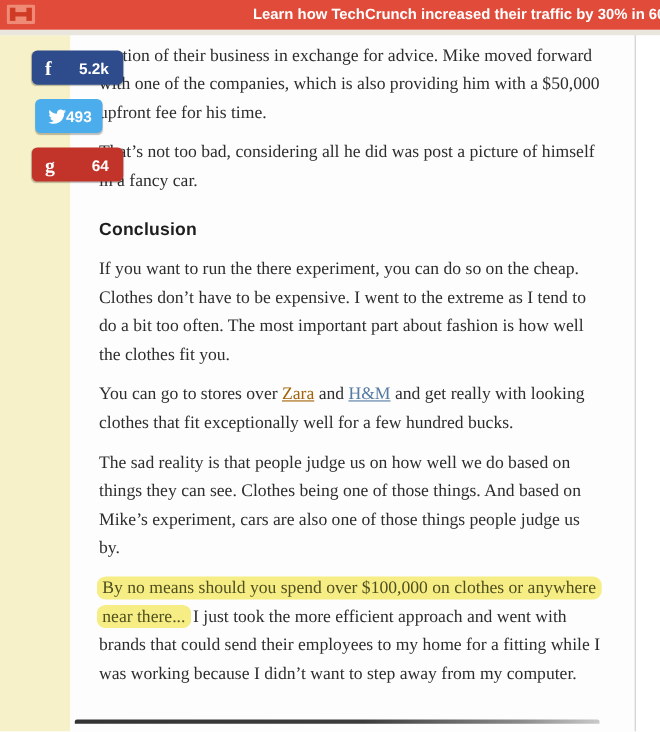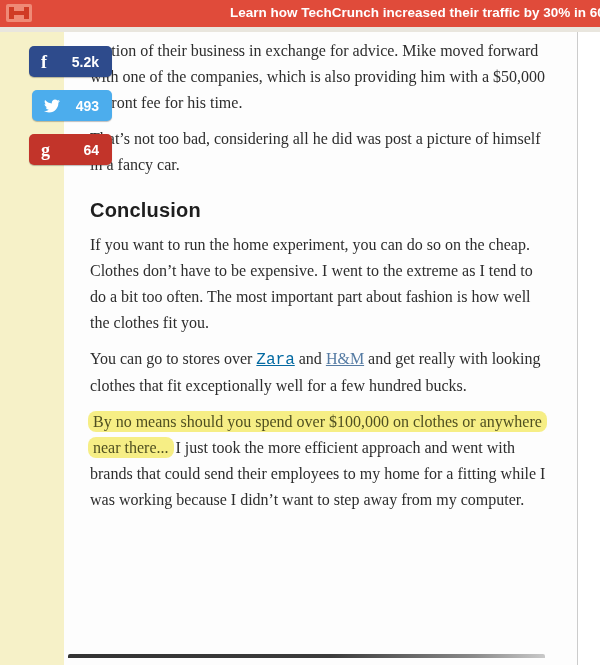--- a/index.html
+++ b/index.html
@@ -17,30 +17,30 @@
   
   .left-rail { position:absolute; left:0; top:32px; width:64px; height:633px; }
   .content-col { position:absolute; left:64px; top:32px; width:514px; height:633px; background:#fdfdfd; border-right:1px solid #cccccc; }
   .right-gutter { position:absolute; left:579px; top:32px; width:21px; height:633px; background:#ffffff; }
 
   
   .share-rail { position:absolute; left:29px; top:46px; z-index:40; width:84px; }
   .share-btn { width:83px; height:31px; border-radius:5px; margin-bottom:13px; cursor:pointer;
     display:flex; align-items:center; justify-content:space-between; padding:0 13px 0 12px;
     color:#ffffff; box-shadow:0 1px 1px rgba(0,0,0,0.25); }
-  .share-btn.tw { width:80px; margin-left:3px; }
+  .share-btn.tw { width:61px; margin-left:3px; }
   .share-icon { font-family:"Liberation Serif", serif; font-weight:bold; font-size:18px; line-height:1; }
   .share-icon svg { display:block; }
   .share-count { font-family:"Liberation Sans", sans-serif; font-weight:bold; font-size:14px;text-align:center; }
 
   
   .article { position:absolute; left:90px; top:38px; width:457px; z-index:10;
     font-size:16px; line-height:26px; color:#2d2d2d; }
   .article p { margin:0 0 10px 0; }
-  .article h2 { font-family:"Liberation Sans", sans-serif; font-size:20px; line-height:24px;
+  .article h2 { font-family:"Liberation Sans", sans-serif; font-size:16px; line-height:24px;
     color:#1e1e1e; margin:20px 0 10px 0; letter-spacing:0.2px; }
   .seg-italic { }
   .seg-link { text-decoration:underline; cursor:pointer; }
   .seg-highlight { border-radius:8px; padding:2px 5px; margin:0 -2px;
     -webkit-box-decoration-break:clone; box-decoration-break:clone; }
 
   
   .bottom-bar { position:absolute; left:68px; top:654px; width:477px; height:4px; z-index:20;
     background:linear-gradient(to right, #333333 0%, #3c3c3c 55%, #8a8a8a 85%, #c9c9c9 100%);
     border-radius:2px 2px 0 0; }
@@ -83,18 +83,19 @@
   <div class="share-btn gp" style="background: rgb(194, 52, 42);">
     <span class="share-icon">g</span>
     <span class="share-count">64</span>
   </div>
 </div>
 
 <div class="article">
     <p><span class="seg-normal">portion of their business in exchange for advice. Mike moved forward with one of the companies, which is also providing him with a $50,000 upfront fee for his time.</span></p>
     <p><span class="seg-normal">That’s not too bad, considering all he did was post a picture of himself in a fancy car.</span></p>
     <h2>Conclusion</h2>
-    <p><span class="seg-normal">If you want to run the home experiment, you can do so on the cheap. </span><span class="seg-italic">Clothes don’t have to be expensive</span><span class="seg-normal">. I went to the extreme as I tend to do a bit too often. The most important part about fashion is how well the clothes fit you.</span></p>
-    <p><span class="seg-normal">You can go to stores over </span><a href="#" class="seg-link" style="color: #0369a1; font-family: Liberation Mono, monospace;">Zara</a><span class="seg-normal"> and </span><a href="#" class="seg-link" style="color: rgb(85, 123, 163);">H&amp;M</a><span class="seg-normal"> and get really with looking clothes that fit exceptionally well for a few hundred bucks.</span></p>
+    <p><span class="seg-normal">If you want to run the there experiment, you can do so on the cheap. </span><span class="seg-italic">Clothes don’t have to be expensive</span><span class="seg-normal">. I went to the extreme as I tend to do a bit too often. The most important part about fashion is how well the clothes fit you.</span></p>
+    <p><span class="seg-normal">You can go to stores over </span><a href="#" class="seg-link" style="color: #a16207;">Zara</a><span class="seg-normal"> and </span><a href="#" class="seg-link" style="color: rgb(85, 123, 163);">H&amp;M</a><span class="seg-normal"> and get really with looking clothes that fit exceptionally well for a few hundred bucks.</span></p>
+    <p><span class="seg-normal">The sad reality is that people judge us on how well we do based on things they can see. Clothes being one of those things. And based on Mike’s experiment, cars are also one of those things people judge us by.</span></p>
     <p><span class="seg-highlight" style="background: rgb(246, 238, 133); color: rgb(79, 79, 32);">By no means should you spend over $100,000 on clothes or anywhere near there...</span><span class="seg-normal"> I just took the more efficient approach and went with brands that could send their employees to my home for a fitting while I was working because I didn’t want to step away from my computer.</span></p>
   </div>
 
 <div class="bottom-bar"></div>
 
 </body></html>

